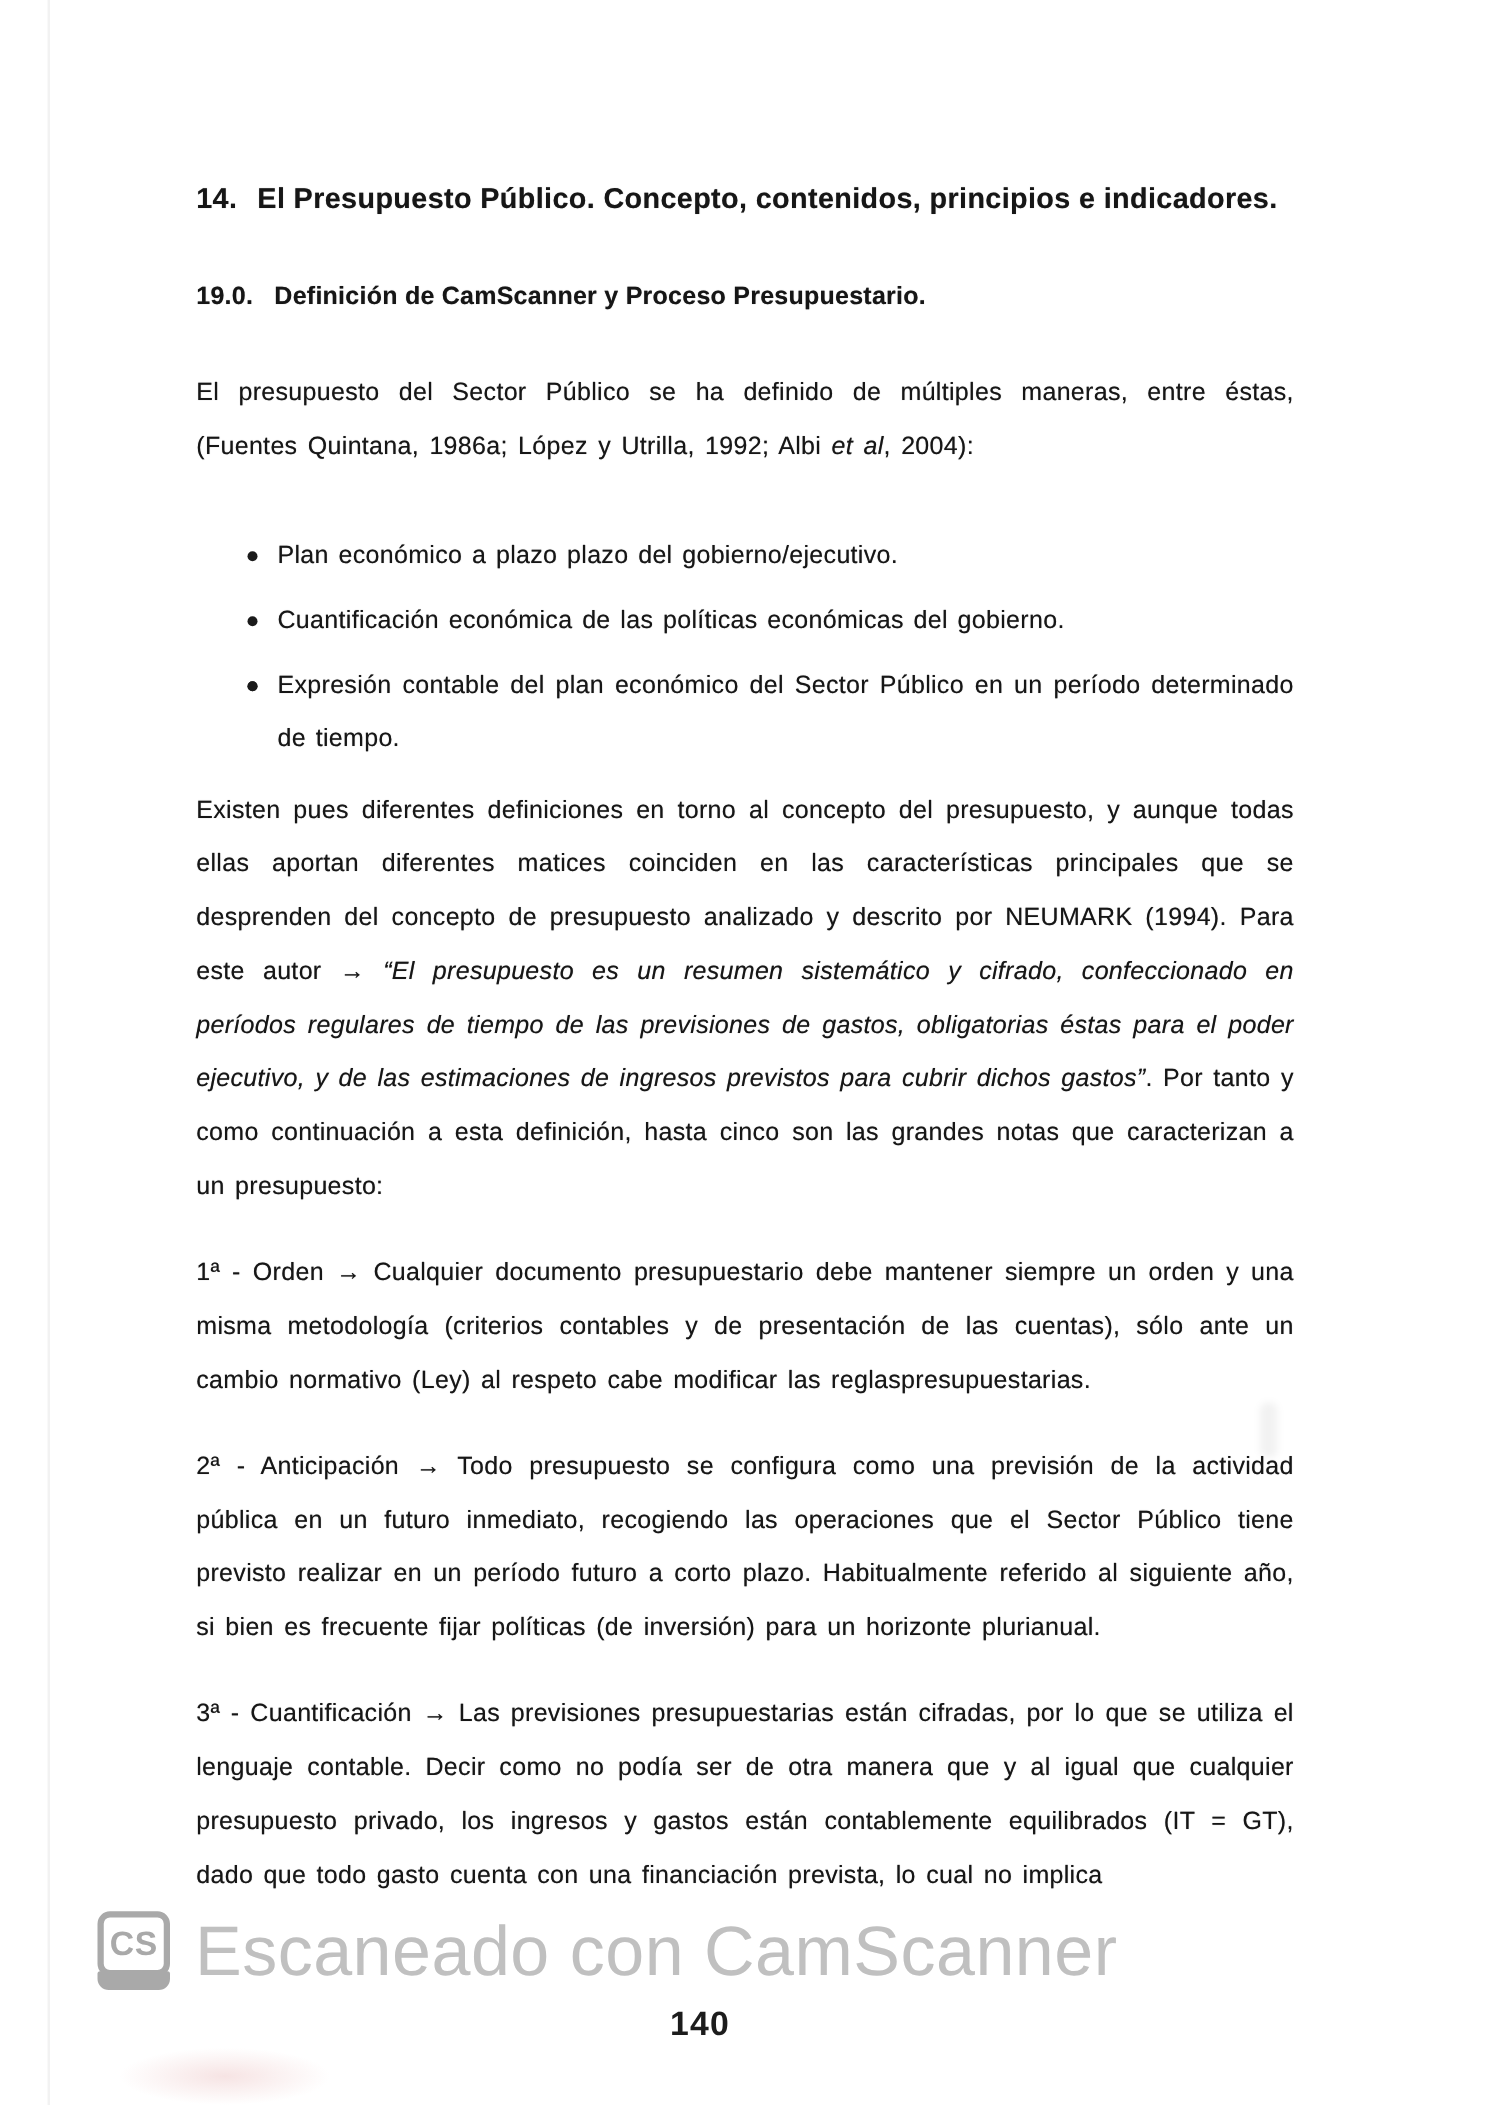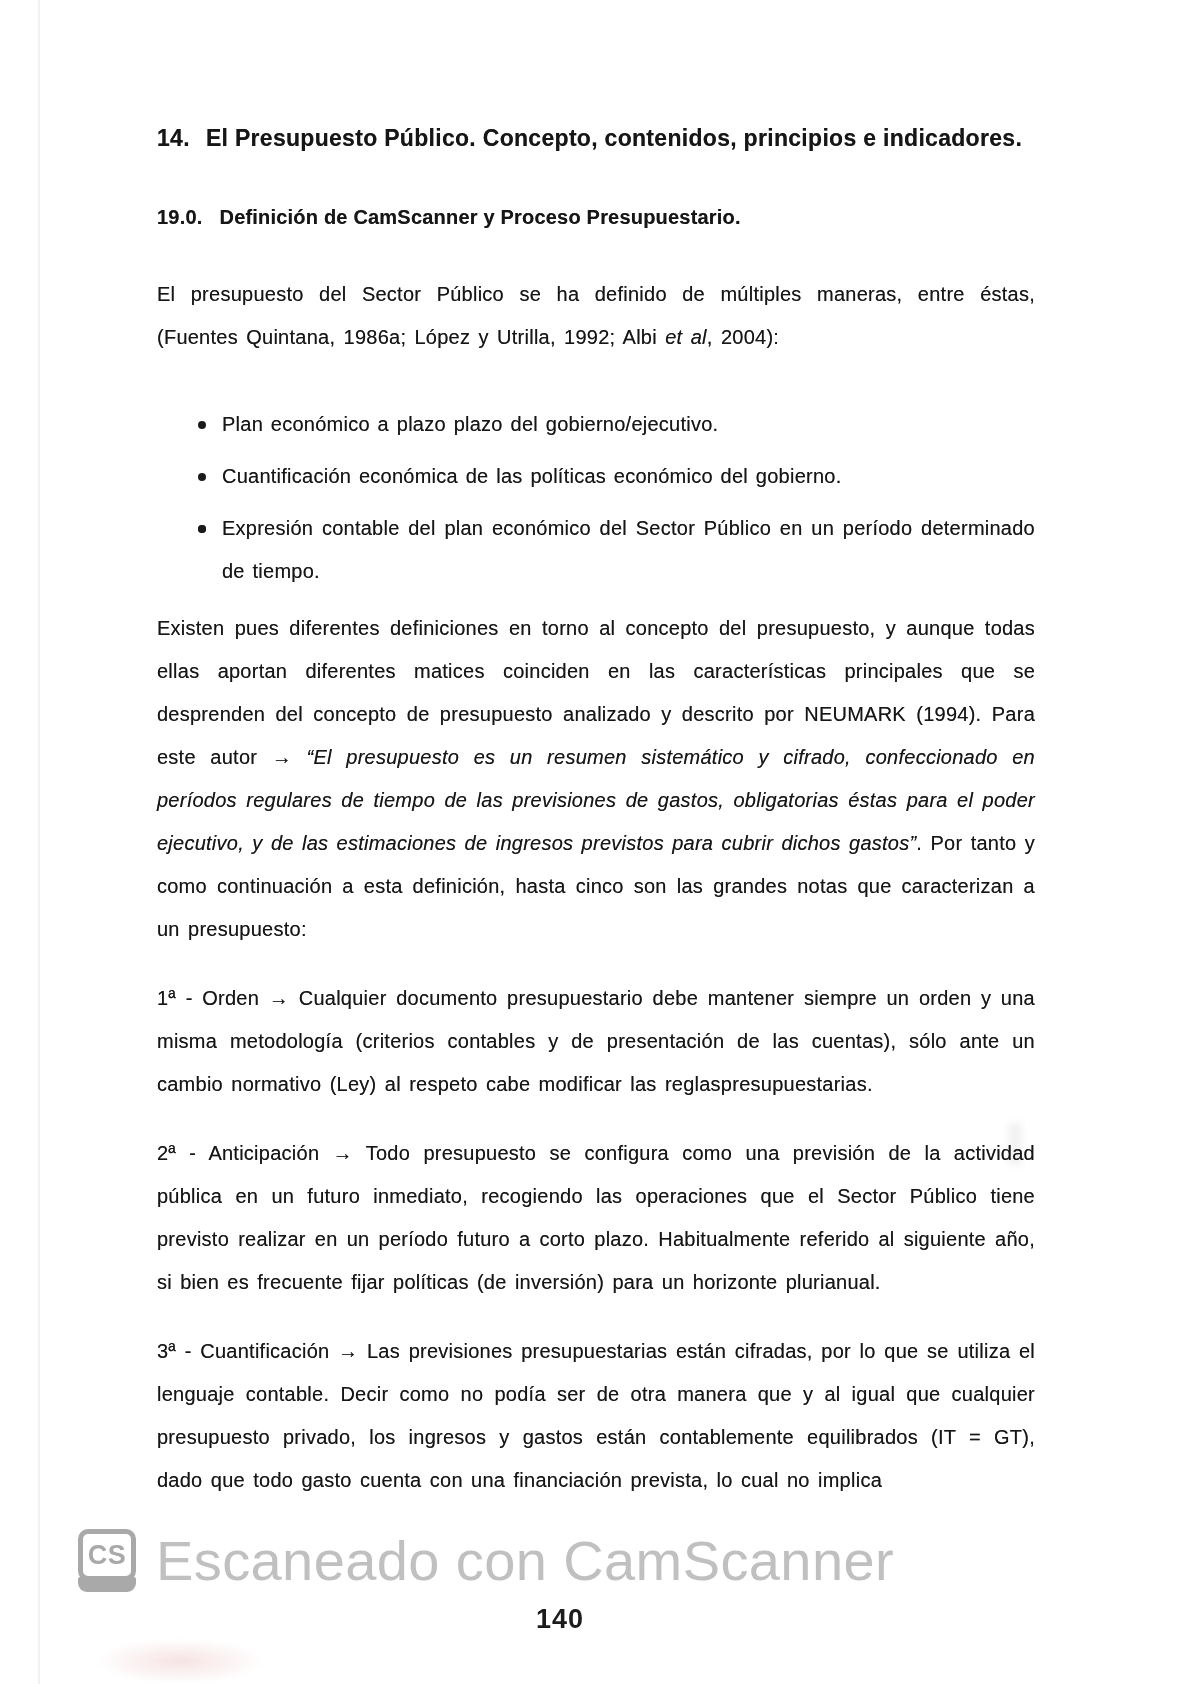--- a/index.html
+++ b/index.html
@@ -22,21 +22,21 @@
     position: absolute; left: 95px; top: 1638px; width: 170px; height: 46px;
     background: radial-gradient(ellipse at center, rgba(233,186,186,0.40), rgba(233,186,186,0) 70%);
     border-radius: 50%;
   }
   .smudge-right {
     position: absolute; left: 1008px; top: 1122px; width: 14px; height: 44px;
     background: rgba(0,0,0,0.05); filter: blur(3px); border-radius: 6px;
   }
 
   .content {
-    position: absolute; left: 157px; top: 112px; width: 878px;
+    position: absolute; left: 157px; top: 132px; width: 878px;
     text-shadow: 0 0 0.6px rgba(0,0,0,0.55);
   }
 
   .h1 {
     font-size: 23px; font-weight: 700; line-height: 52px;
     letter-spacing: 0.3px;
     padding-left: 52px; text-indent: -52px;
     margin: 0 0 40px 0;
   }
   .h1 .num { margin-right: 16px; }
@@ -122,21 +122,21 @@
   <div class="content">
 
     <div class="h1"><span class="num">14.</span><span>El Presupuesto Público. Concepto, contenidos, principios e indicadores.</span></div>
 
     <div class="h2"><span class="num">19.0.</span><span>Definición de CamScanner y Proceso Presupuestario.</span></div>
 
     <p class="para intro"><span>El presupuesto del Sector Público se ha definido de múltiples maneras, entre éstas, (Fuentes Quintana, 1986a; López y Utrilla, 1992; Albi </span><span class="it">et al</span><span>, 2004):</span></p>
 
     <ul class="bullets">
       <li><span class="dot"></span><span>Plan económico a plazo plazo del gobierno/ejecutivo.</span></li>
-      <li><span class="dot"></span><span>Cuantificación económica de las políticas económico del gobierno.</span></li>
+      <li><span class="dot"></span><span>Cuantificación económica de las políticas económicas del gobierno.</span></li>
       <li><span class="dot"></span></li>
       <li><span class="dot"></span><span>Expresión contable del plan económico del Sector Público en un período determinado de tiempo.</span></li>
     </ul>
 
     <p class="para neumark"><span>Existen pues diferentes definiciones en torno al concepto del presupuesto, y aunque todas ellas aportan diferentes matices coinciden en las características principales que se desprenden del concepto de presupuesto analizado y descrito por NEUMARK (1994). Para este autor → </span><span class="it">“El presupuesto es un resumen sistemático y cifrado, confeccionado en períodos regulares de tiempo de las previsiones de gastos, obligatorias éstas para el poder ejecutivo, y de las estimaciones de ingresos previstos para cubrir dichos gastos”</span><span>. Por tanto y como continuación a esta definición, hasta cinco son las grandes notas que caracterizan a un presupuesto:</span></p>
 
     <p class="para note">1ª - Orden → Cualquier documento presupuestario debe mantener siempre un orden y una misma metodología (criterios contables y de presentación de las cuentas), sólo ante un cambio normativo (Ley) al respeto cabe modificar las reglaspresupuestarias.</p>
 
     <p class="para note">2ª - Anticipación → Todo presupuesto se configura como una previsión de la actividad pública en un futuro inmediato, recogiendo las operaciones que el Sector Público tiene previsto realizar en un período futuro a corto plazo. Habitualmente referido al siguiente año, si bien es frecuente fijar políticas (de inversión) para un horizonte plurianual.</p>
 

